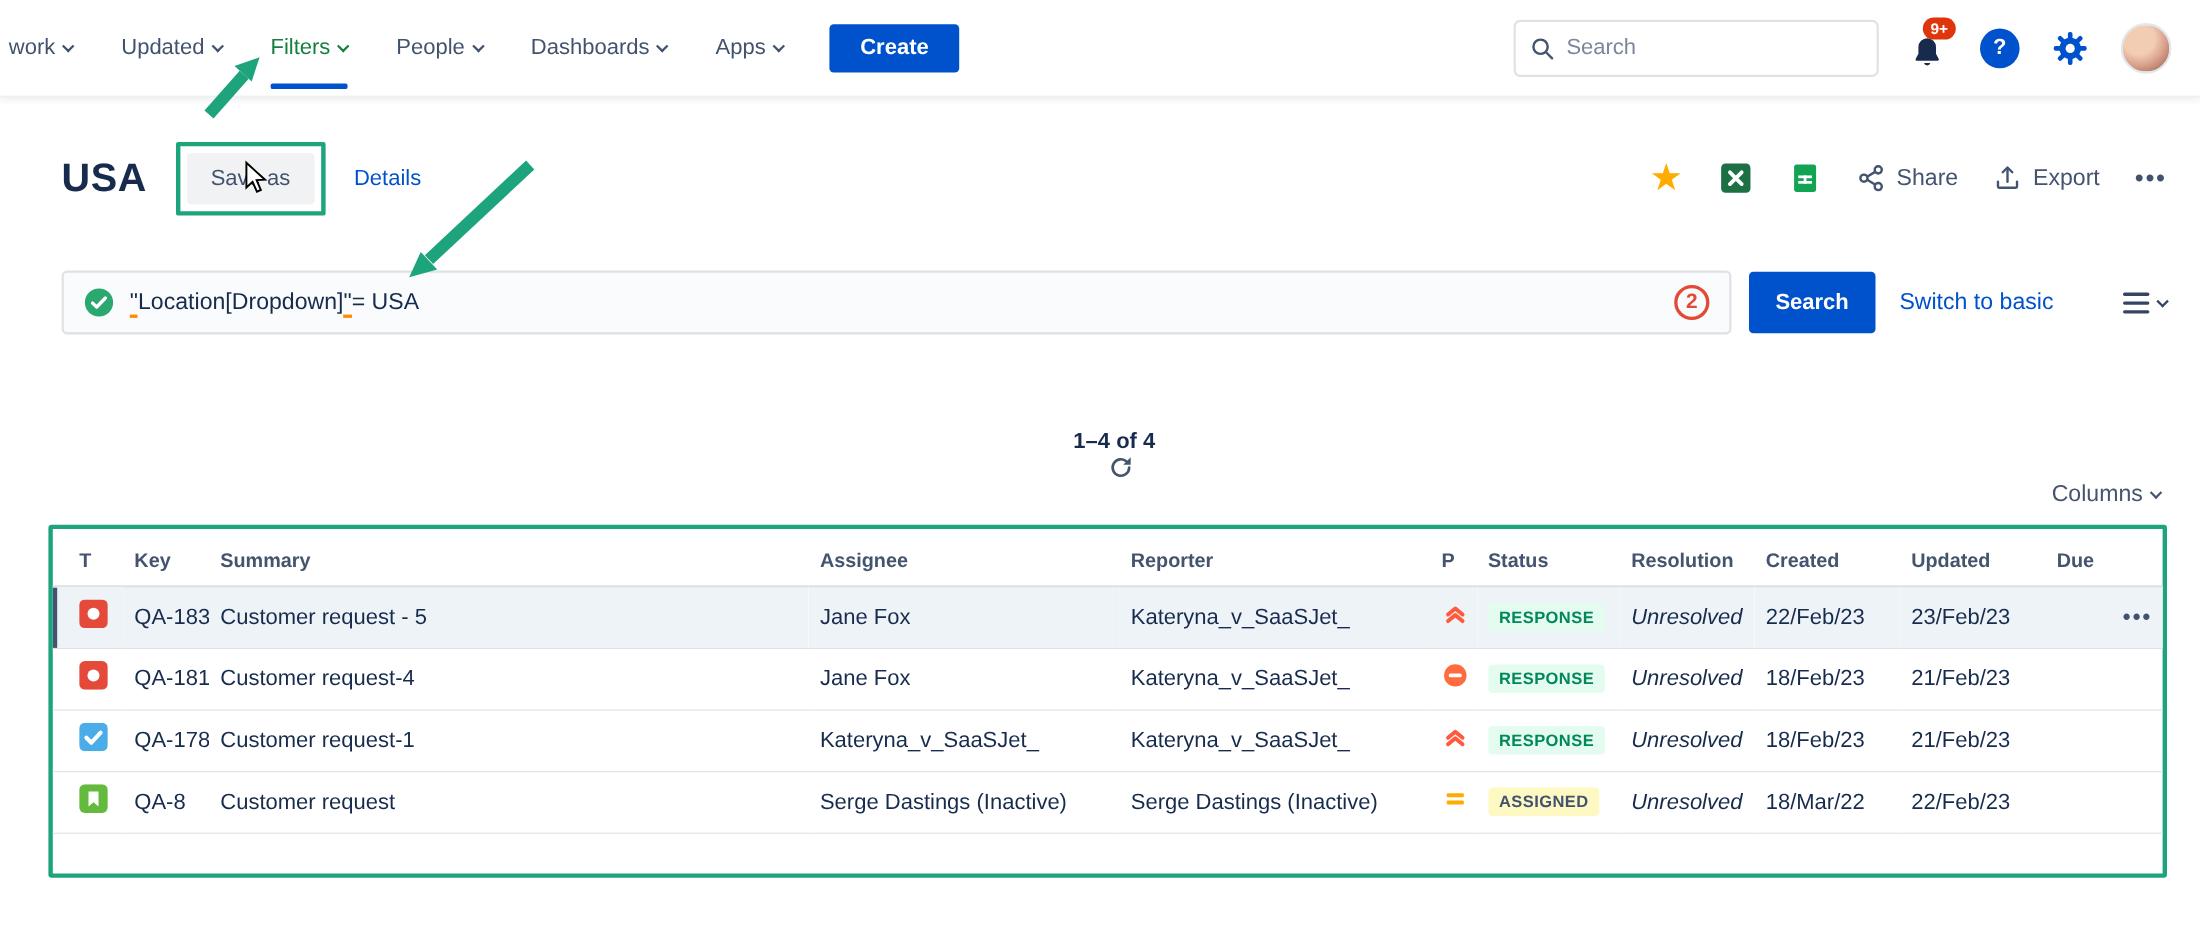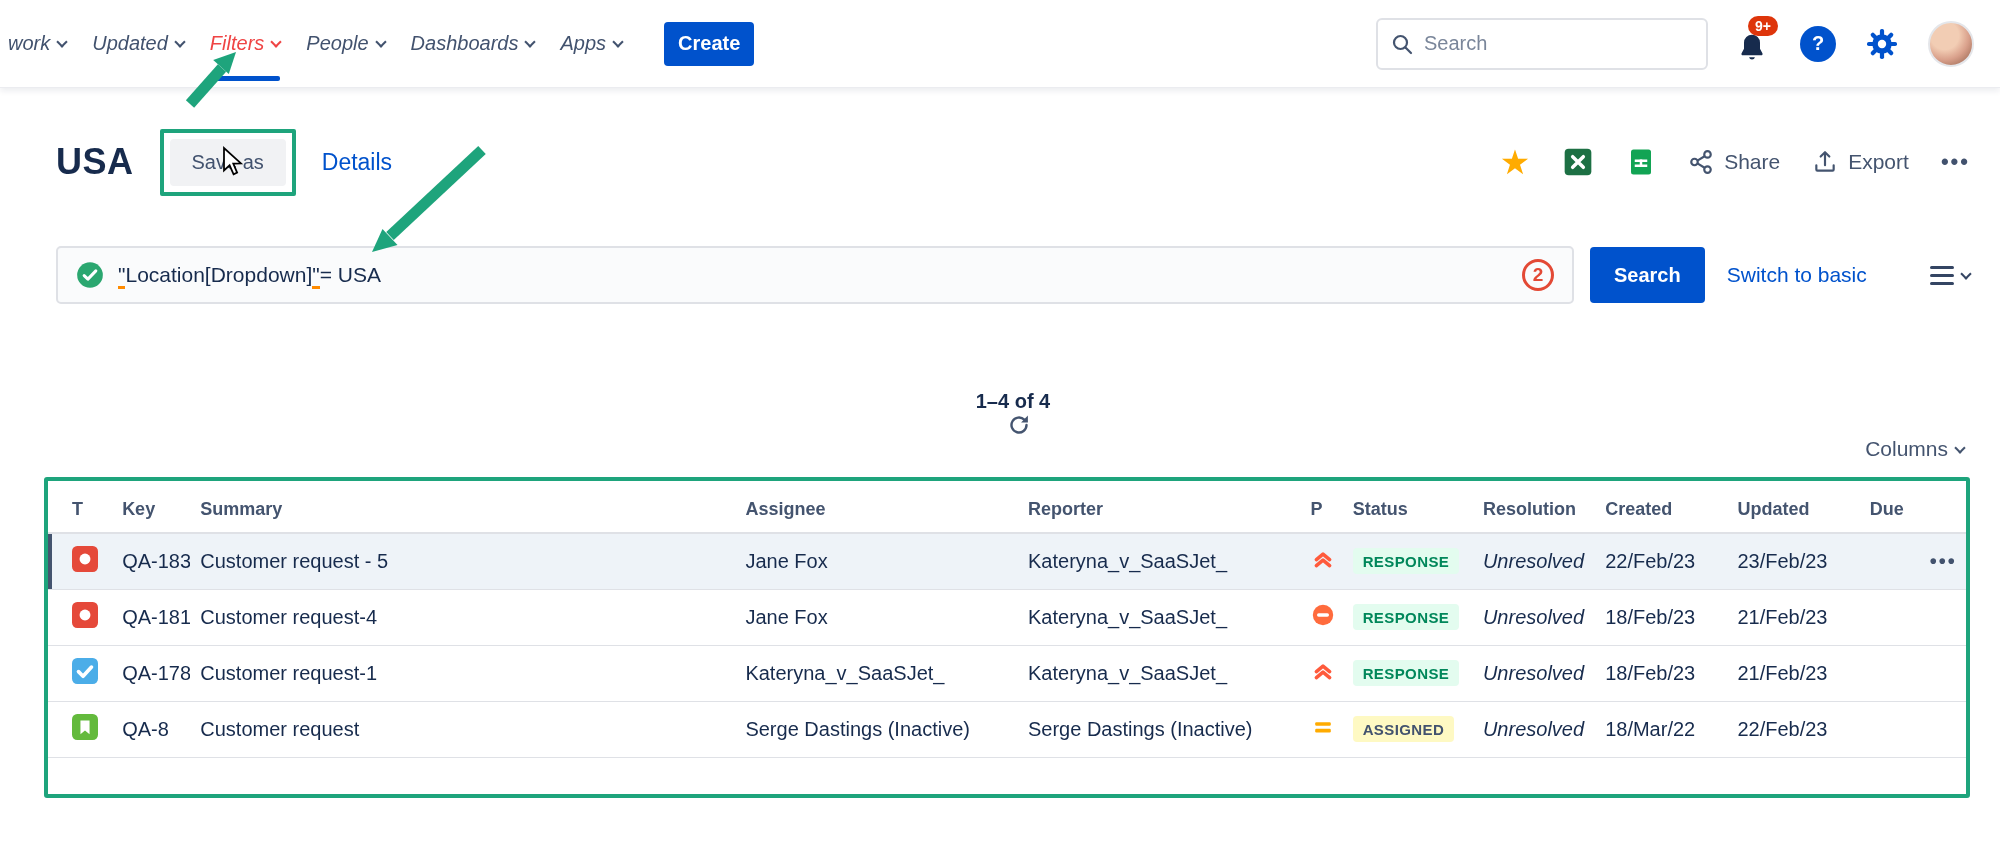--- a/index.html
+++ b/index.html
@@ -3,30 +3,30 @@
 <meta charset="utf-8">
 <style>
   * { margin:0; padding:0; box-sizing:border-box; }
   html,body { width:2000px; height:848px; overflow:hidden; background:#fff;
     font-family:"Liberation Sans","DejaVu Sans",sans-serif; color:#172B4D; }
   .page { position:relative; width:2000px; height:848px; }
 
   
   .topnav { display:flex; align-items:center; height:88px; padding:0 26px 0 8px;
     background:#fff; border-bottom:1px solid #EBECF0; box-shadow:0 3px 6px rgba(9,30,66,.08); position:relative; z-index:2; }
-  .nav-left { display:flex; align-items:center; gap:26px; height:100%;font-style:italic; }
+  .nav-left { display:flex; align-items:center; gap:44px; height:100%; }
   .nav-item { display:flex; align-items:center; height:100%; font-size:20px; font-weight:500;
     color:#42526E; cursor:pointer; position:relative; white-space:nowrap; }
-  .nav-item.active { color:#ef4444; }
+  .nav-item.active { color:#15803d; }
   .nav-item.active::after { content:""; position:absolute; left:0; right:0; bottom:6px; height:5px;
     background:#0052CC; border-radius:2px; }
   .chev { display:inline-block; width:8px; height:8px; border-right:2px solid currentColor;
     border-bottom:2px solid currentColor; transform:rotate(45deg); margin-left:8px; margin-bottom:3px; }
   .create-btn { margin-left:42px; background:#0052CC; color:#fff; border:none; border-radius:4px;
-    height:44px; padding:0 14px; font-size:20px; font-weight:600; cursor:pointer;
+    height:44px; padding:0 28px; font-size:20px; font-weight:600; cursor:pointer;
     font-family:inherit; }
   .nav-right { margin-left:auto; display:flex; align-items:center; gap:28px; }
   .searchbox { display:flex; align-items:center; width:332px; height:52px; border:2px solid #DFE1E6;
     border-radius:6px; padding:0 12px; background:#fff; }
   .searchbox svg { flex:0 0 auto; }
   .searchbox input { border:none; outline:none; font-size:20px; margin-left:10px; width:100%;
     color:#172B4D; font-family:inherit; }
   .searchbox input::placeholder { color:#7A869A; }
   .bell-wrap { position:relative; width:36px; height:40px; display:flex; align-items:flex-end; cursor:pointer; }
   .nav-badge { position:absolute; top:-8px; left:12px; background:#DE350B; color:#fff; font-size:14px;
@@ -38,21 +38,21 @@
     background:radial-gradient(circle at 35% 30%, #F2CDB4 0 35%, #D9A08B 60%, #8A5A44 100%);
     border:2px solid #E4E6EA; }
 
   
   main { padding:36px 30px 16px 56px; position:relative; z-index:1; }
   .title-row { display:flex; align-items:center; height:76px; }
   h1.page-title { font-size:36px; font-weight:600; color:#172B4D; letter-spacing:.5px; }
   .green-wrap { border:4px solid #1EA47C; padding:6px; margin-left:26px; border-radius:2px; }
   .saveas-btn { background:#F1F2F4; border:none; border-radius:4px; color:#42526E; font-size:20px;
     padding:12px 22px; cursor:pointer; font-family:inherit; }
-  .details-link { color:#0052CC; font-size:23px; margin-left:26px; text-decoration:none; cursor:pointer; }
+  .details-link { color:#0052CC; font-size:20px; margin-left:26px; text-decoration:none; cursor:pointer; }
   .title-actions { margin-left:auto; display:flex; align-items:center; gap:32px; }
   .star { color:#FFAB00; font-size:34px; line-height:1; cursor:pointer; }
   .icon-btn { display:flex; align-items:center; gap:10px; color:#44546F; font-size:21px; cursor:pointer; }
   .meatball { color:#42526E; font-size:22px; font-weight:700; letter-spacing:2px; cursor:pointer; }
 
   
   .jql-row { display:flex; align-items:center; margin-top:46px; }
   .jql-bar { flex:0 0 auto; width:1518px; height:58px; background:#FAFBFC; border:2px solid #DFE1E6;
     border-radius:5px; display:flex; align-items:center; padding:0 18px; cursor:text; }
   .jql-text { font-size:21px; color:#172B4D; margin-left:14px; flex:1; white-space:pre; }

